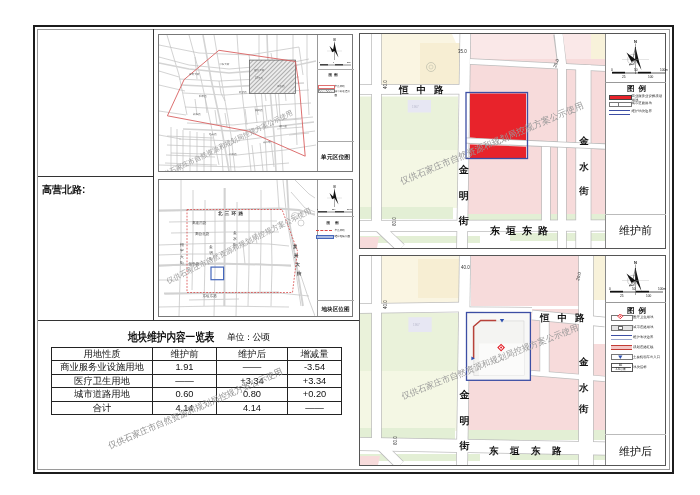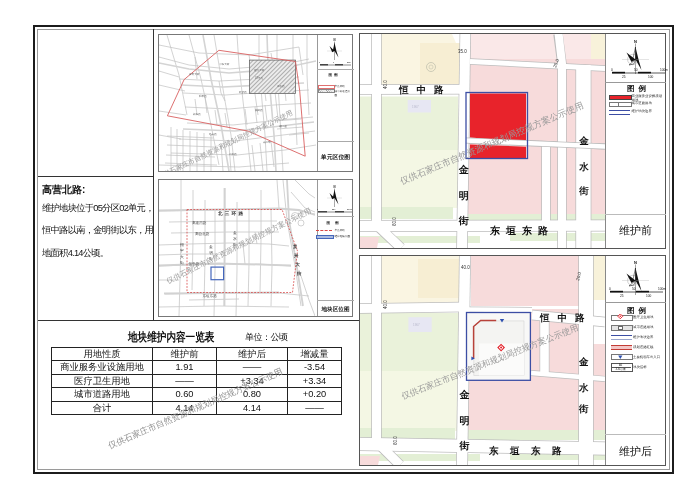--- a/index.html
+++ b/index.html
@@ -18,21 +18,20 @@
 
 
   <div class="abs" style="left:38px;top:176px;width:116px;height:1px;background:#333;"></div>
 
   <div class="abs" style="left:153px;top:29px;width:1px;height:292px;background:#333;"></div>
 
   <div class="abs" style="left:38px;top:320px;width:321px;height:1px;background:#333;"></div>
 
   <div class="abs" style="left:42px;top:183px;font-weight:bold;font-size:10px;">高营北路:</div>
 
-  <div class="abs" style="left:42px;top:196.5px;font-size:9.3px;line-height:22.5px;white-space:nowrap;letter-spacing:-0.75px;">维护地块位于05分区02单元，<br>恒中路以南，金明街以东，用<br>地面积4.14公顷。</div>
 
   <div class="abs" style="left:158px;top:34px;width:195px;height:138px;border:1px solid #777;box-sizing:border-box;">
 
     <svg class="abs" style="left:0;top:0;" width="157" height="136" viewBox="0 0 157 136">
       <rect width="157" height="136" fill="#fff"></rect>
 
       <g stroke="#c0c0c0" stroke-width="0.7" fill="none">
         <path d="M0,22 L30,30 L70,34 L120,30 L150,24"></path>
         <path d="M0,10 L40,18 L90,20 L140,12"></path>
         <path d="M8,0 L20,40 L28,80"></path>
@@ -274,21 +273,21 @@
     <div class="abs" style="left:156.8px;top:55.2px;width:16.4px;height:1.6px;background:#aabbe0;border:0.4px solid #4466bb;"></div>
     <div class="abs" style="left:175.5px;top:54.4px;font-size:2.6px;color:#222;">维护地块范围</div>
 
     <div class="abs" style="left:158px;top:119.6px;width:37px;height:1px;background:#aaa;"></div>
 
     <div class="abs" style="left:158px;top:125.5px;width:37px;text-align:center;font-size:5.6px;font-weight:bold;">地块区位图</div>
   </div>
 
   <div class="abs" style="left:128px;top:328.5px;font-weight:bold;font-size:12px;transform:scaleX(0.8);transform-origin:0 0;white-space:nowrap;">地块维护内容一览表</div>
 
-  <div class="abs" style="left:245px;top:331px;font-size:9px;letter-spacing:-0.5px;">单位：公顷</div>
+  <div class="abs" style="left:227px;top:331px;font-size:9px;letter-spacing:-0.5px;">单位：公顷</div>
 
   <table class="abs" style="left:51px;top:347px;border-collapse:collapse;font-size:9.3px;text-align:center;line-height:12.4px;">
     <tbody>
         <tr style="height:12.4px;">
           <td style="padding:0;border:1px solid #222;width:100px;">用地性质</td>
           <td style="padding:0;border:1px solid #222;width:63px;">维护前</td>
           <td style="padding:0;border:1px solid #222;width:70px;">维护后</td>
           <td style="padding:0;border:1px solid #222;width:53px;">增减量</td>
         </tr>
     <tr style="height:12.4px;margin-top:48px;">

